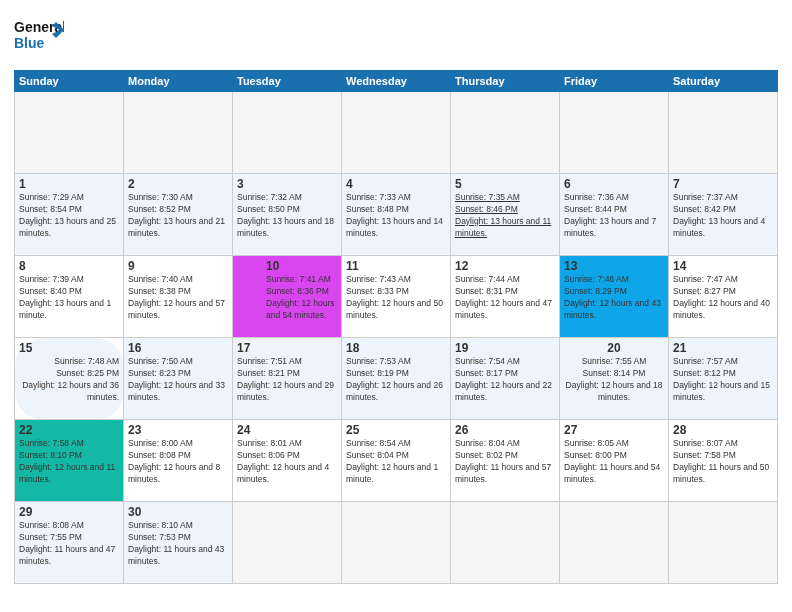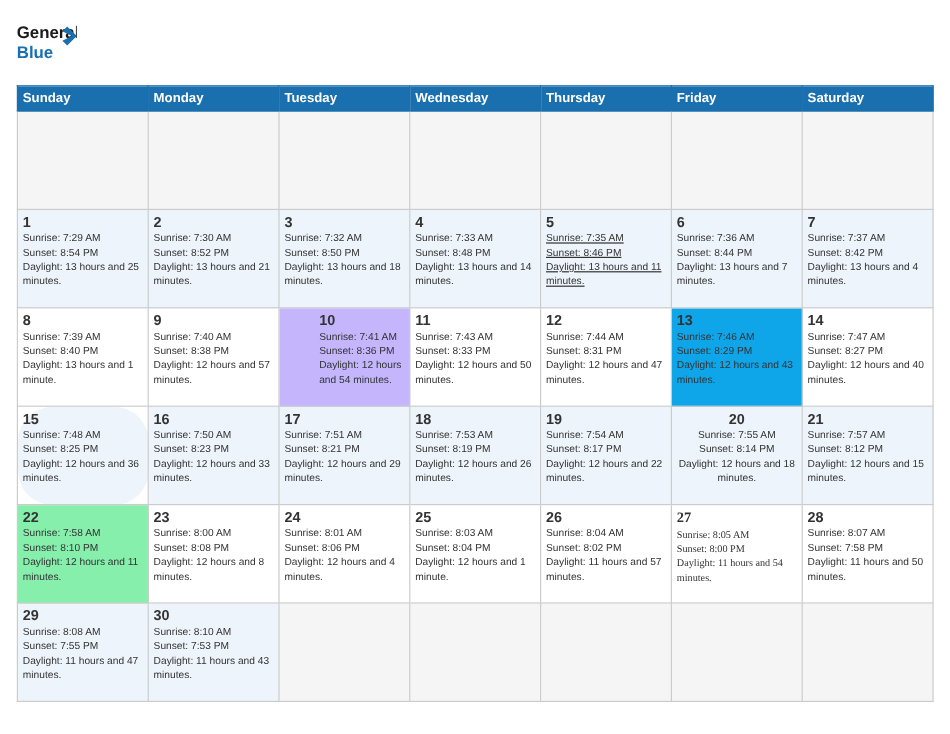--- a/index.html
+++ b/index.html
@@ -173,21 +173,21 @@
             <div class="day-info" style="white-space: pre-line;">Sunrise: 7:39 AM
 Sunset: 8:40 PM
 Daylight: 13 hours and 1 minute.</div>
           </td>
           <td style="background: rgb(255, 255, 255);">
             <span class="day-num">9</span>
             <div class="day-info" style="white-space: pre-line;">Sunrise: 7:40 AM
 Sunset: 8:38 PM
 Daylight: 12 hours and 57 minutes.</div>
           </td>
-          <td style="background: #c4b5fd; padding-left: 33px;">
+          <td style="background: #d946ef; padding-left: 33px;">
             <span class="day-num">10</span>
             <div class="day-info" style="white-space: pre-line;">Sunrise: 7:41 AM
 Sunset: 8:36 PM
 Daylight: 12 hours and 54 minutes.</div>
           </td>
           <td style="background: rgb(255, 255, 255);">
             <span class="day-num">11</span>
             <div class="day-info" style="white-space: pre-line;">Sunrise: 7:43 AM
 Sunset: 8:33 PM
 Daylight: 12 hours and 50 minutes.</div>
@@ -207,21 +207,21 @@
           <td style="background: rgb(255, 255, 255);">
             <span class="day-num">14</span>
             <div class="day-info" style="white-space: pre-line;">Sunrise: 7:47 AM
 Sunset: 8:27 PM
 Daylight: 12 hours and 40 minutes.</div>
           </td>
         </tr>
         <tr>
           <td style="background: rgb(238, 244, 251); border-radius: 29px;">
             <span class="day-num">15</span>
-            <div class="day-info" style="white-space: pre-line;">Sunrise: 7:48 AM
+            <div class="day-info" style="white-space: pre-line; text-align: right;">Sunrise: 7:48 AM
 Sunset: 8:25 PM
 Daylight: 12 hours and 36 minutes.</div>
           </td>
           <td style="background: rgb(238, 244, 251);">
             <span class="day-num">16</span>
             <div class="day-info" style="white-space: pre-line;">Sunrise: 7:50 AM
 Sunset: 8:23 PM
 Daylight: 12 hours and 33 minutes.</div>
           </td>
           <td style="background: rgb(238, 244, 251);">
@@ -249,51 +249,51 @@
 Daylight: 12 hours and 18 minutes.</div>
           </td>
           <td style="background: rgb(238, 244, 251);">
             <span class="day-num">21</span>
             <div class="day-info" style="white-space: pre-line;">Sunrise: 7:57 AM
 Sunset: 8:12 PM
 Daylight: 12 hours and 15 minutes.</div>
           </td>
         </tr>
         <tr>
-          <td style="background: #86efac;">
+          <td style="background: #14b8a6;">
             <span class="day-num">22</span>
             <div class="day-info" style="white-space: pre-line;">Sunrise: 7:58 AM
 Sunset: 8:10 PM
 Daylight: 12 hours and 11 minutes.</div>
           </td>
           <td style="background: rgb(255, 255, 255);">
             <span class="day-num">23</span>
             <div class="day-info" style="white-space: pre-line;">Sunrise: 8:00 AM
 Sunset: 8:08 PM
 Daylight: 12 hours and 8 minutes.</div>
           </td>
           <td style="background: rgb(255, 255, 255);">
             <span class="day-num">24</span>
             <div class="day-info" style="white-space: pre-line;">Sunrise: 8:01 AM
 Sunset: 8:06 PM
 Daylight: 12 hours and 4 minutes.</div>
           </td>
           <td style="background: rgb(255, 255, 255);">
             <span class="day-num">25</span>
-            <div class="day-info" style="white-space: pre-line;">Sunrise: 8:03 AM
+            <div class="day-info" style="white-space: pre-line;">Sunrise: 8:54 AM
 Sunset: 8:04 PM
 Daylight: 12 hours and 1 minute.</div>
           </td>
           <td style="background: rgb(255, 255, 255);">
             <span class="day-num">26</span>
             <div class="day-info" style="white-space: pre-line;">Sunrise: 8:04 AM
 Sunset: 8:02 PM
 Daylight: 11 hours and 57 minutes.</div>
           </td>
-          <td style="background: rgb(255, 255, 255); font-family: Liberation Serif, serif;">
+          <td style="background: rgb(255, 255, 255);">
             <span class="day-num">27</span>
             <div class="day-info" style="white-space: pre-line;">Sunrise: 8:05 AM
 Sunset: 8:00 PM
 Daylight: 11 hours and 54 minutes.</div>
           </td>
           <td style="background: rgb(255, 255, 255);">
             <span class="day-num">28</span>
             <div class="day-info" style="white-space: pre-line;">Sunrise: 8:07 AM
 Sunset: 7:58 PM
 Daylight: 11 hours and 50 minutes.</div>

